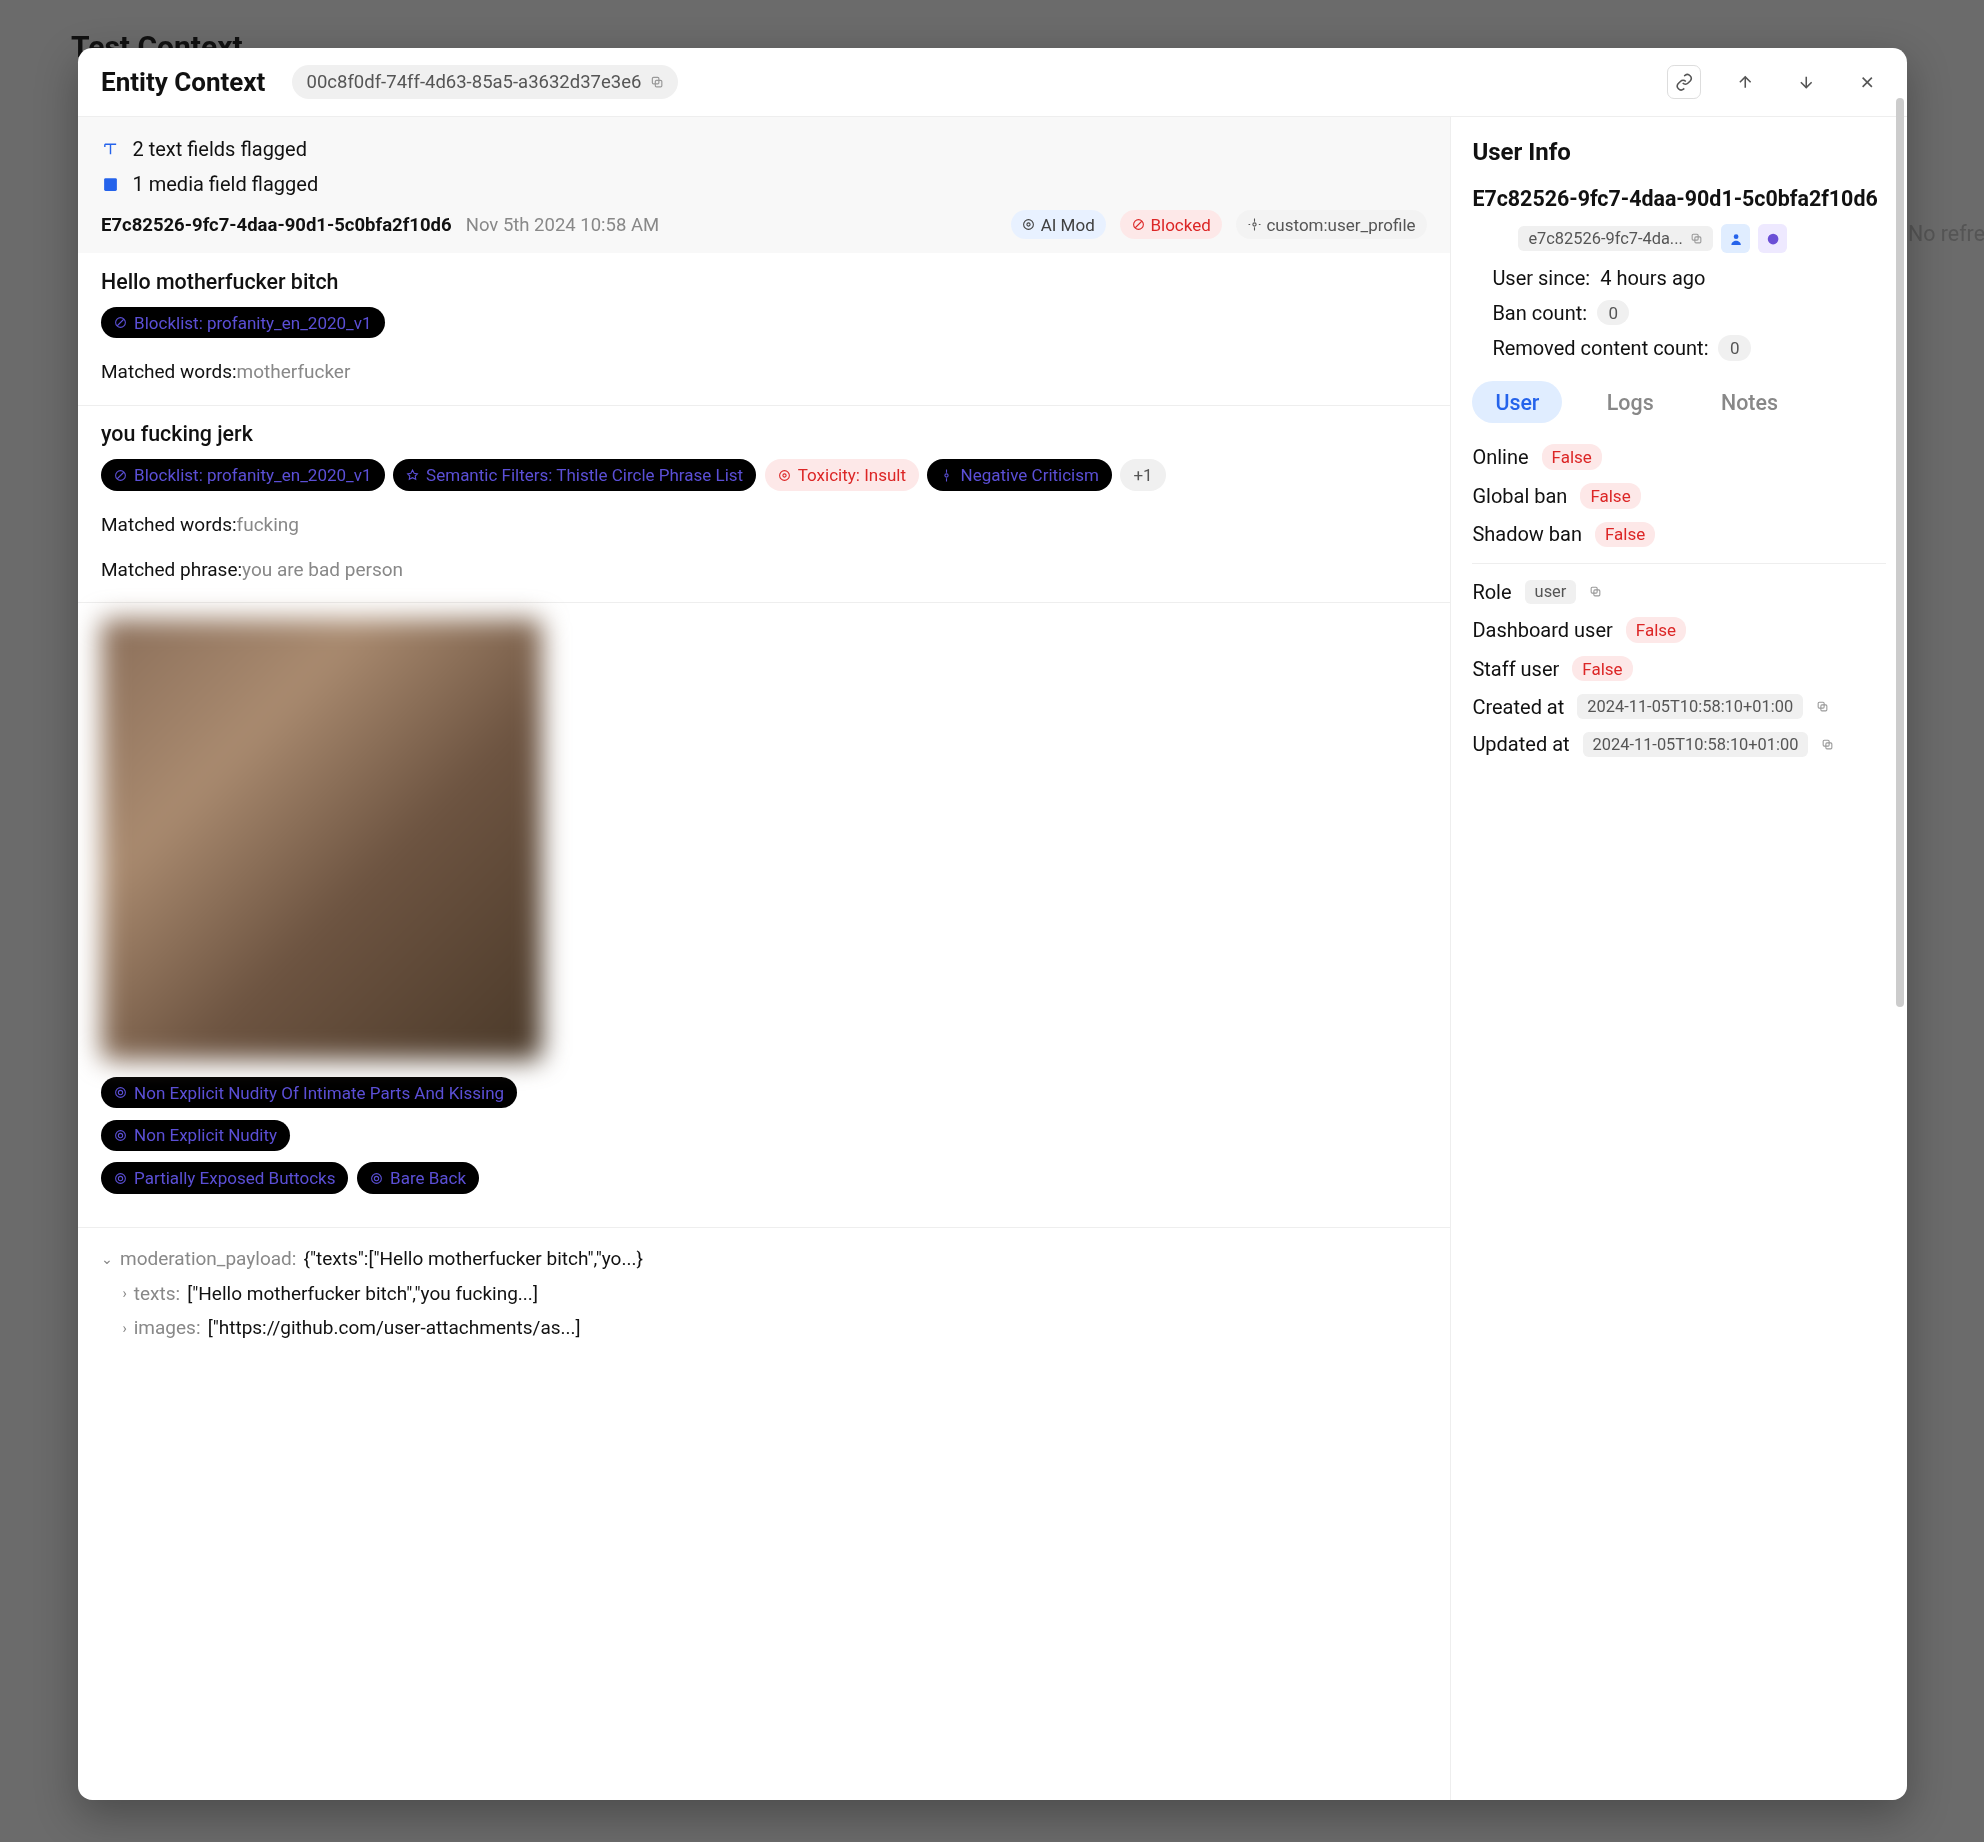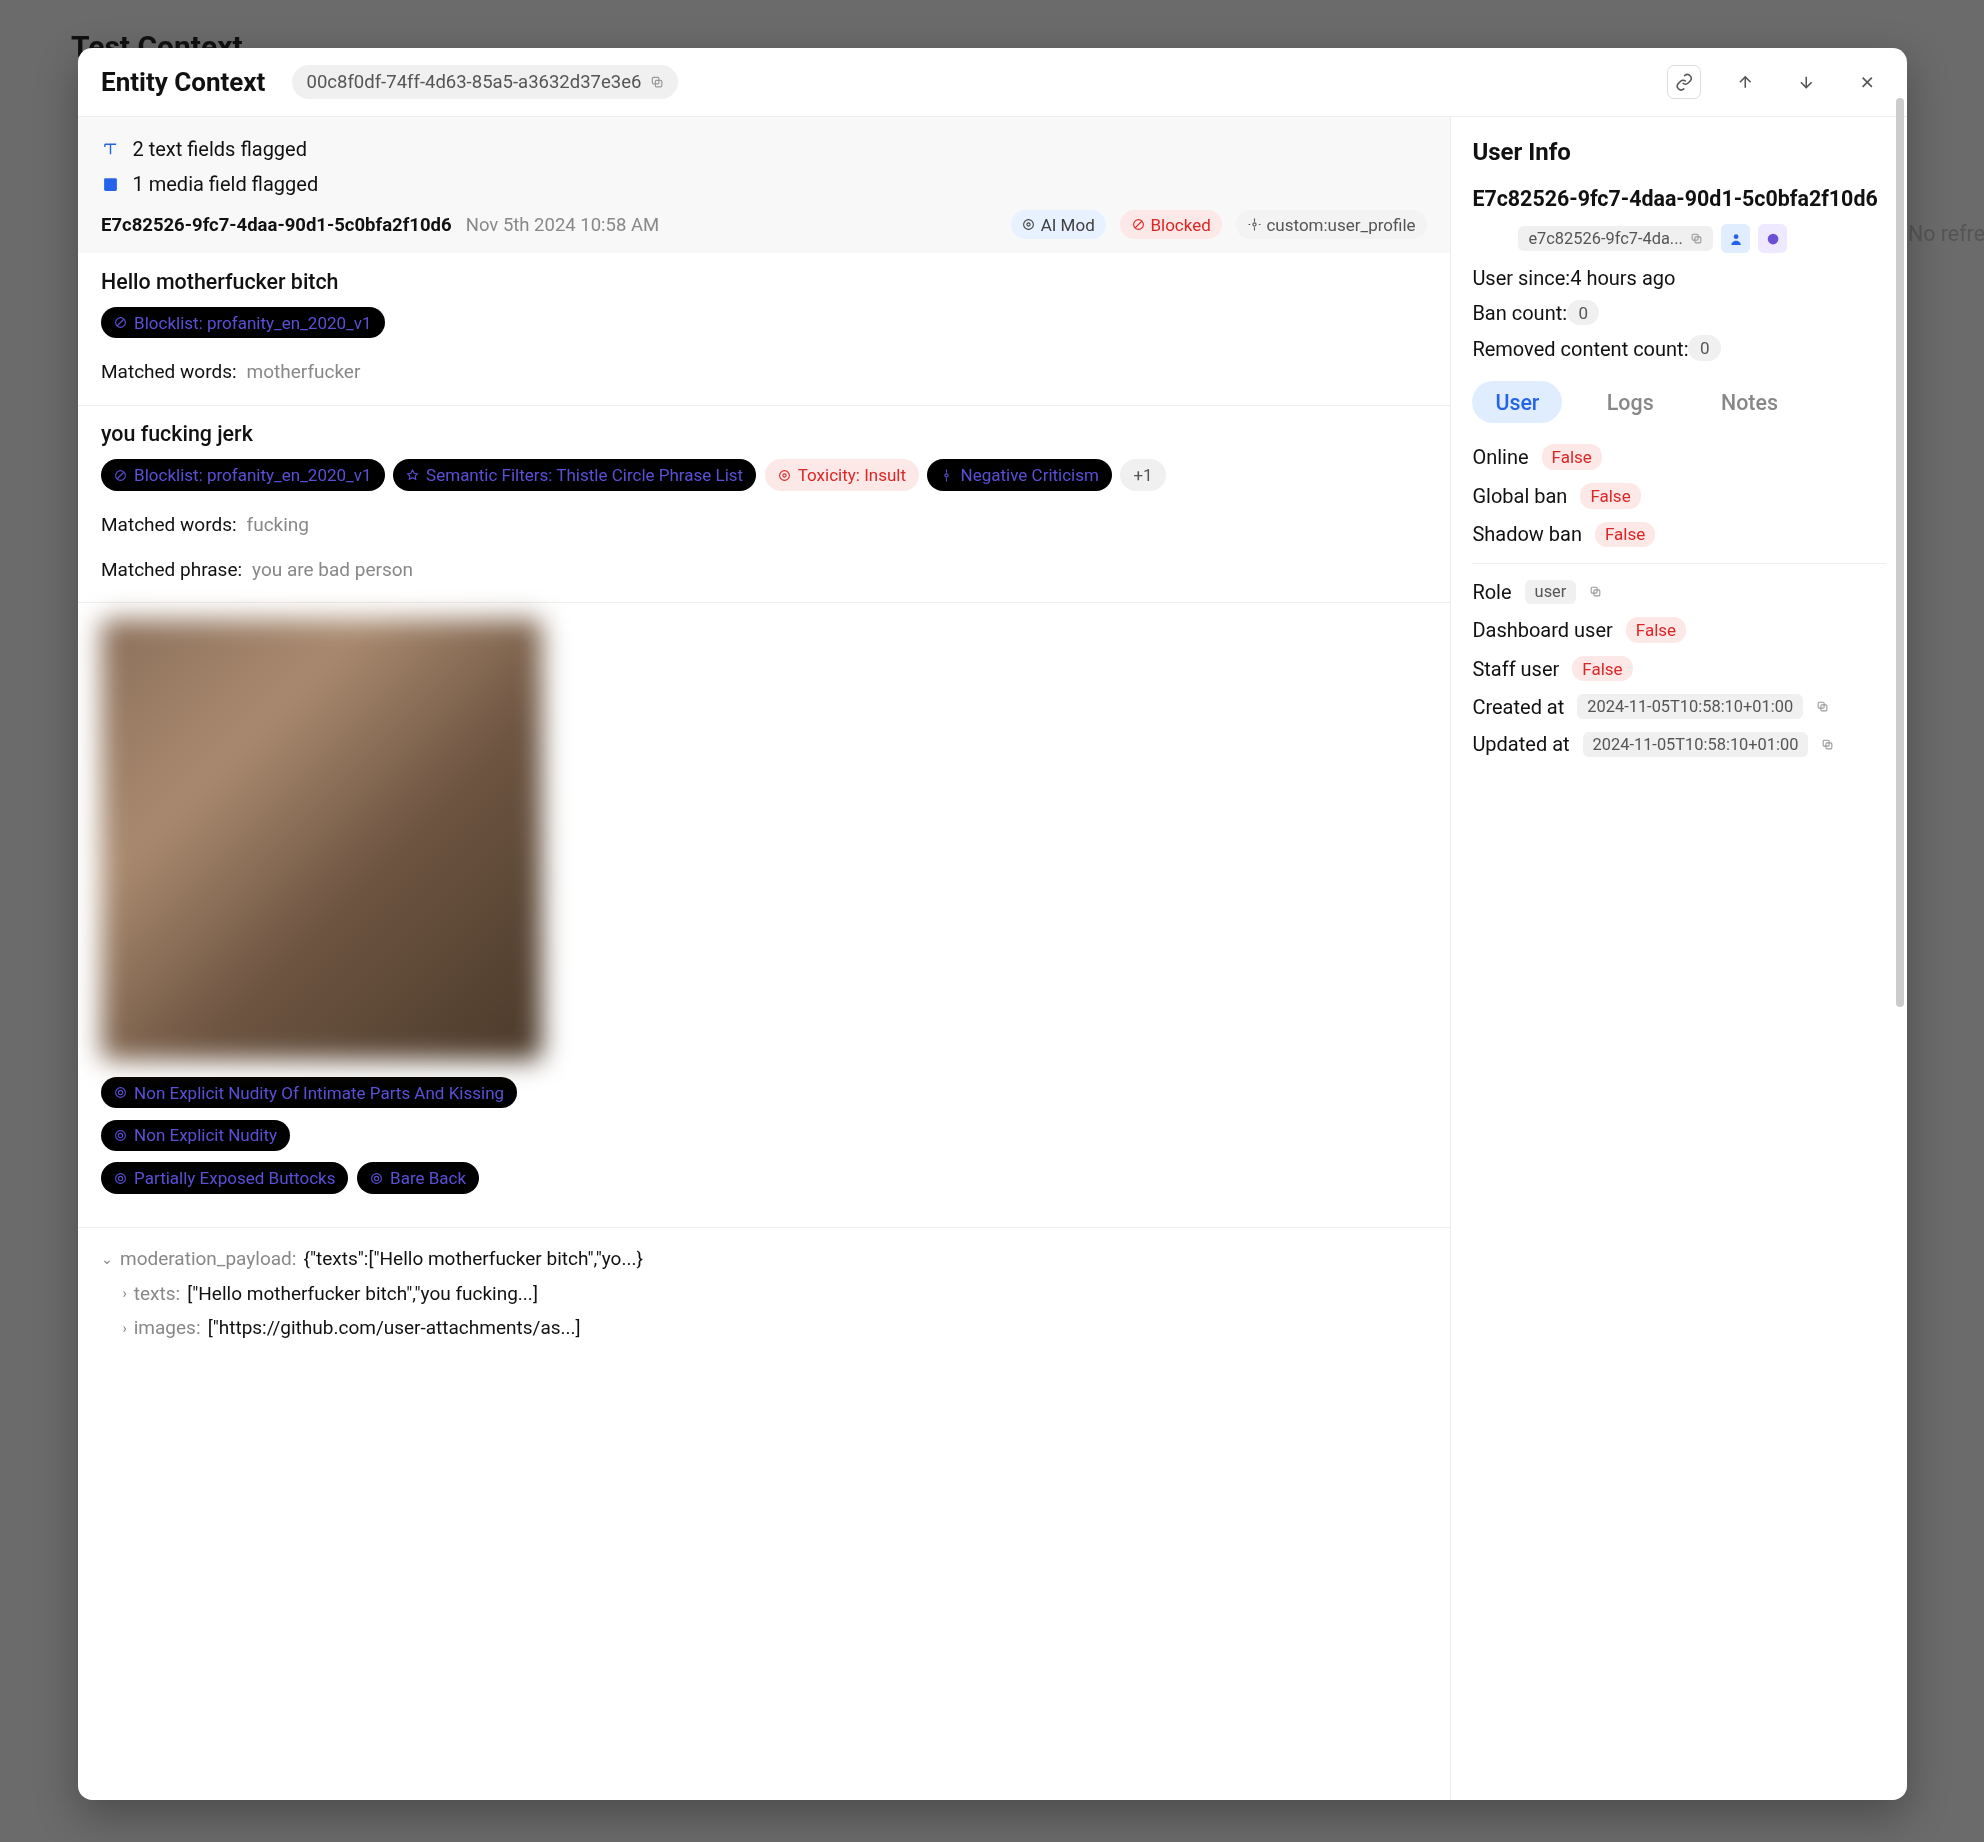--- a/index.html
+++ b/index.html
@@ -152,21 +152,20 @@
 .tag {
   display: inline-flex;
   align-items: center;
   gap: 7.1px;
   padding: 5.7px 13px;
   border-radius: 711px;
   font-size: 17px;
 }
 .kv-row {
   display: flex;
-  gap: 10px;
   font-size: 19px;
   margin-top: 22px;
 }
 .kv-label { color: #111; }
 .kv-value { color: #888; }
 .image-block {
   width: 441px;
   height: 441px;
   border-radius: 8.5px;
   background: linear-gradient(135deg, #8b6f5a 0%, #a98a6f 30%, #6d5441 60%, #4a3929 100%);
@@ -214,24 +213,25 @@
   border-radius: 5.7px;
   display: inline-flex;
   align-items: center;
   justify-content: center;
   font-size: 14.2px;
 }
 .badge-blue { background: #e0edff; color: #2563eb; }
 .badge-violet { background: #eee9ff; color: #6b4fd6; }
 .info-row {
   display: flex;
-  align-items: flex-end;
-  gap: 0;
+  align-items: center;
+  gap: 10px;
   font-size: 20px;
   margin-bottom: 10px;
+  margin-left: 20px;
 }
 .count-pill {
   background: #f0f0f0;
   border-radius: 711px;
   padding: 2.8px 11.4px;
   color: #555;
   font-size: 17px;
 }
 .tabs {
   display: flex;

